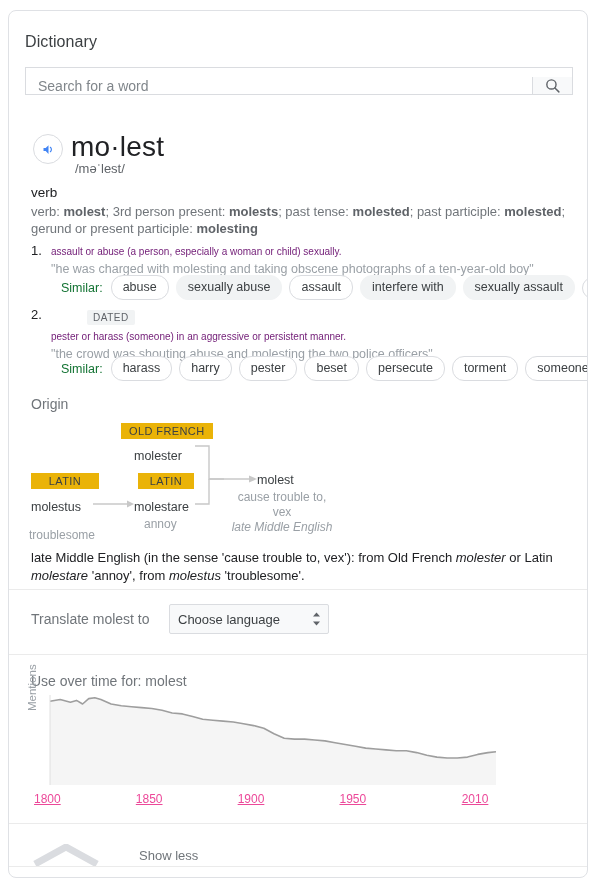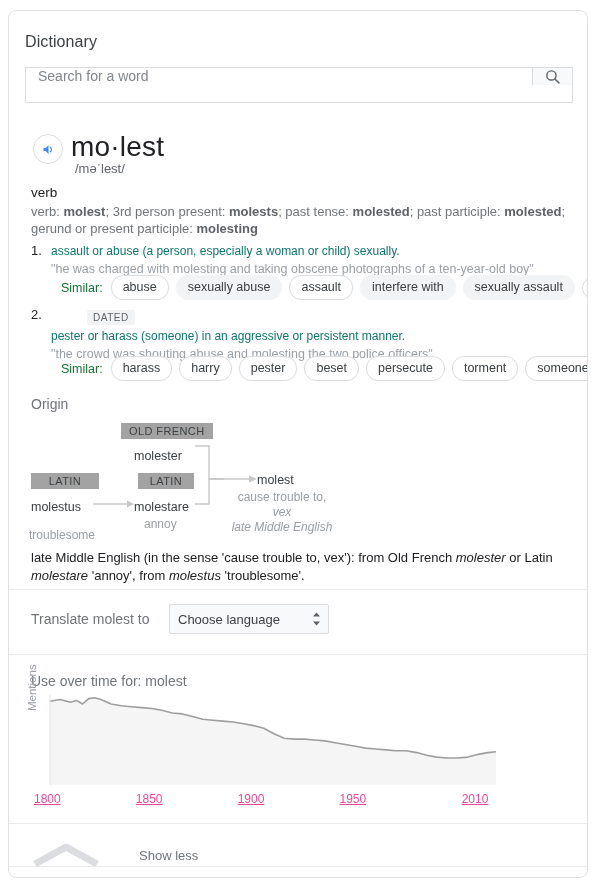--- a/index.html
+++ b/index.html
@@ -22,22 +22,22 @@
   }
 
   
   .dict-title {
     position: absolute; left: 16px; top: 22px;
     font-size: 16px; color: #3c4043; letter-spacing: .1px;
   }
 
   .search-row {
     position: absolute; left: 16px; top: 56px;
-    width: 548px; height: 36px;
-    display: flex; align-items: flex-start;
+    width: 548px; height: 28px;
+    display: flex; align-items: flex-end;
     border: 1px solid #dadce0;
   }
   .search-input {
     flex: 1; border: none; outline: none;
     padding: 0 12px; font-size: 14px;
     color: #202124; background: #fff;
     font-family: "Liberation Sans", sans-serif;
   }
   .search-input::placeholder { color: #80868b; }
   .search-btn {
@@ -74,21 +74,21 @@
   }
   .inflections b { color: #5f6368; font-weight: bold; }
 
   
   .sense { position: absolute; left: 42px; width: 534px; }
   .sense .num {
     position: absolute; left: -20px; top: 0;
     font-size: 13px; color: #202124;
   }
   .sense .def {
-    font-size: 12px; color: #0f766e; line-height: 17px;
+    font-size: 10px; color: #701a75; line-height: 17px;
   }
   .sense .ex {
     font-size: 12.5px; color: #9aa0a6; line-height: 16px; margin-top: 1px;
   }
   .badge {
     display: inline-block;
     background: #f1f3f4; color: #5f6368;
     font-size: 10px; letter-spacing: .5px;
     padding: 2px 6px; border-radius: 2px;
     margin-bottom: 3px;
@@ -116,21 +116,21 @@
     cursor: pointer; flex: none;
   }
 
   
   .origin-title {
     position: absolute; left: 22px; top: 385px;
     font-size: 14px; color: #70757a;
   }
   .etym { position: absolute; left: 0; top: 405px; width: 580px; height: 130px; }
   .etym .lang {
-    position: absolute; background: #a3a3a3; color: #3c4043;
+    position: absolute; background: #eab308; color: #3c4043;
     font-size: 11px; letter-spacing: .4px; padding: 2px 8px;
     white-space: nowrap;
   }
   .etym .wordform {
     position: absolute; font-size: 12.5px; color: #3c4043; white-space: nowrap;
   }
   .etym .gloss {
     position: absolute; font-size: 12px; color: #9aa0a6;
     white-space: nowrap; text-align: center;
   }
@@ -288,21 +288,21 @@
     <div class="lang" style="left:22px;  top:57px;  width:68px; text-align:center;">LATIN</div>
     <div class="wordform" style="left:22px;  top:84px;">molestus</div>
     <div class="gloss" style="left:20px;  top:112px;">troublesome</div>
 
     <div class="lang" style="left:129px; top:57px;  width:56px; text-align:center;">LATIN</div>
     <div class="wordform" style="left:125px; top:84px;">molestare</div>
     <div class="gloss" style="left:135px; top:101px;">annoy</div>
 
     <div class="wordform" style="left:248px; top:57px;">molest</div>
     <div class="gloss" style="left:218px; top:74px; width:110px;">cause trouble to,</div>
-    <div class="gloss" style="left:218px; top:89px; width:110px;font-style:italic;">vex</div>
+    <div class="gloss" style="left:218px; top:89px; width:110px;">vex</div>
     <div class="gloss ital" style="left:200px; top:104px; width:146px;">late Middle English</div>
   </div>
 
   <div class="origin-text">late Middle English (in the sense 'cause trouble to, vex'): from Old French <i>molester</i> or Latin <i>molestare</i> 'annoy', from <i>molestus</i> 'troublesome'.</div>
 
   <div class="divider" style="top:578px;"></div>
 
   <div class="translate-label">Translate molest to</div>
   <select class="lang-select">
     <option>Choose language</option>

